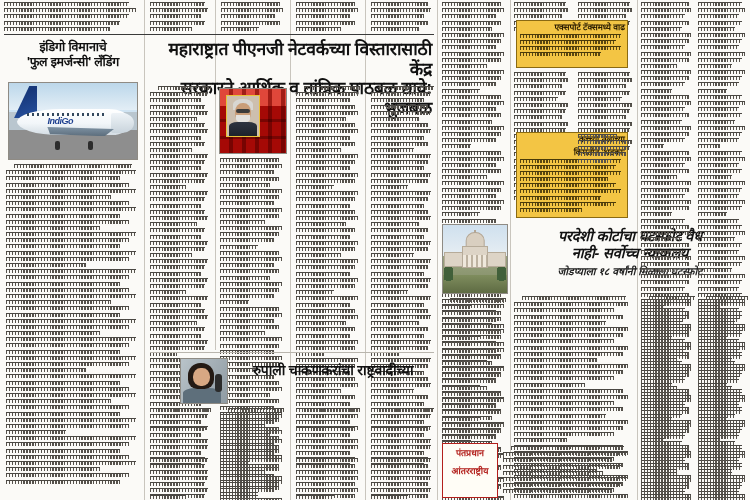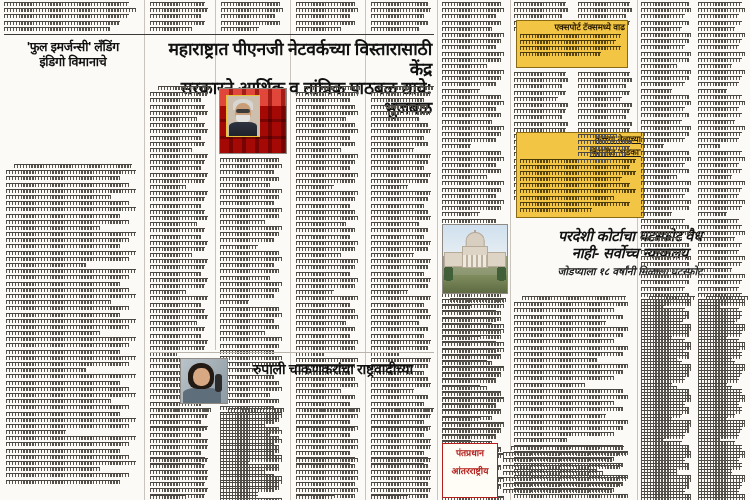--- a/index.html
+++ b/index.html
@@ -168,24 +168,35 @@
         <div class="ln s97"></div>
         <div class="ln s85"></div>
       <div class="ln s92"></div>
         <div class="ln s78"></div>
     </div>
   </div>
 
   <div class="rule-h" style="left:4px;top:34px;width:430px;"></div>
 
   <div class="col" style="left:6px;top:40px;width:134px;">
+    <div class="hl hl-box">इंडिगो विमानाचे</div>
     <div class="hl hl-box">'फुल इमर्जन्सी' लँडिंग</div>
-    <div class="hl hl-box">इंडिगो विमानाचे</div>
-  </div>
-
+  </div>
+
+  <div class="photo ph-plane" style="left:8px;top:82px;width:130px;height:78px;">
+    <div class="plane-sky"></div>
+    <div class="plane-tail"></div>
+    <div class="plane-body"></div>
+    <div class="plane-nose"></div>
+    <div class="plane-win"></div>
+    <div class="plane-logo">IndiGo</div>
+    <div class="plane-wing"></div>
+    <div class="plane-gear" style="left:36%;"></div>
+    <div class="plane-gear" style="left:62%;"></div>
+  </div>
 
   <div class="col" style="left:6px;top:164px;width:134px;">
     <div class="btext indent">
       <div class="ln s92"></div>
         <div class="ln s97"></div>
         <div class="ln s85"></div>
       <div class="ln s92"></div>
         <div class="ln s97"></div>
         <div class="ln s78"></div>
       <div class="ln s92"></div>
@@ -725,21 +736,21 @@
         <div class="ln s60"></div>
       <div class="ln s92"></div>
         <div class="ln s97"></div>
         <div class="ln s85"></div>
       <div class="ln s92"></div>
         <div class="ln s78"></div>
         <div class="ln s97"></div>
     </div>
   </div>
 
-  <div class="ybox" style="left:516px;top:132px;width:128px;height:86px;text-decoration:underline;">
+  <div class="ybox" style="left:516px;top:132px;width:112px;height:86px;">
     <span class="bt">कच्च्या तेलाच्या</span>
     <span class="bt">किमतीत 'भडका'</span>
     <div class="body">
       <div class="ln s97"></div>
         <div class="ln s92"></div>
         <div class="ln s97"></div>
       <div class="ln s85"></div>
         <div class="ln s92"></div>
         <div class="ln s97"></div>
       <div class="ln s78"></div>
@@ -1067,21 +1078,21 @@
 
   <div class="rule-h thin" style="left:150px;top:352px;width:284px;"></div>
 
   <div class="photo ph-woman" style="left:180px;top:358px;width:48px;height:46px;">
     <div class="w-body"></div>
     <div class="w-hair"></div>
     <div class="w-face"></div>
     <div class="w-mic"></div>
   </div>
 
-  <div class="col" style="left:232px;top:362px;width:202px;font-family:Liberation Serif, serif;">
+  <div class="col" style="left:232px;top:362px;width:202px;">
     <div class="hl hl-bot">रुपाली चाकणकरांचा राष्ट्रवादीच्या</div>
   </div>
 
   <div class="col" style="left:150px;top:408px;width:60px;">
     <div class="btext indent">
       <div class="ln s92"></div>
         <div class="ln s97"></div>
         <div class="ln s85"></div>
       <div class="ln s92"></div>
         <div class="ln s78"></div>

